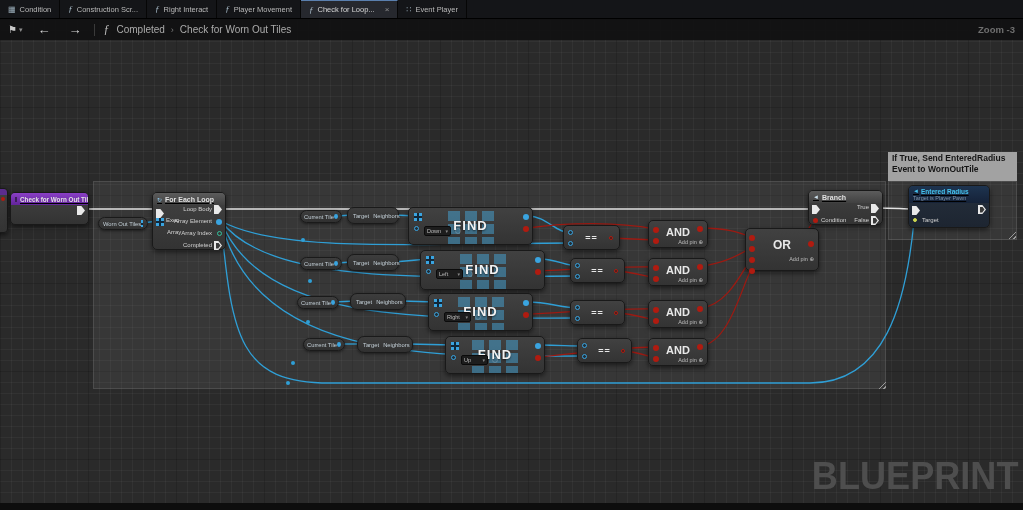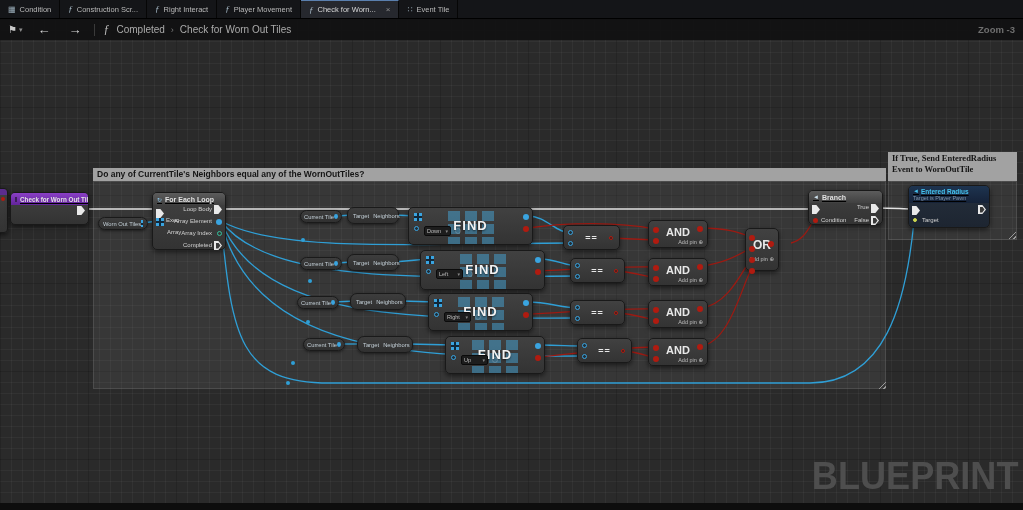--- a/index.html
+++ b/index.html
@@ -113,26 +113,26 @@
     <div class="tab">
       <span class="ticon">ƒ</span>
       <span>Right Interact</span>
     </div>
     <div class="tab">
       <span class="ticon">ƒ</span>
       <span>Player Movement</span>
     </div>
     <div class="tab active">
       <span class="ticon">ƒ</span>
-      <span>Check for Worn...</span>
+      <span>Check for Loop...</span>
       <span class="close">×</span>
     </div>
     <div class="tab">
       <span class="gicon">∷</span>
-      <span>Event Tile</span>
+      <span>Event Player</span>
     </div>
   </div>
 
   <div class="canvas">
 
     <div class="watermark">BLUEPRINT</div>
 
     <div class="gtoolbar">
       <span class="bookmark">
         <span class="flag">⚑</span>
@@ -141,25 +141,24 @@
       <span class="navarrow">←</span>
       <span class="navarrow">→</span>
       <span class="vdiv"></span>
       <span class="fn">ƒ</span>
       <span class="crumb">Completed</span>
       <span class="sep">›</span>
       <span class="crumb">Check for Worn Out Tiles</span>
     </div>
     <div class="zoomlabel">Zoom -3</div>
 
-    <div class="comment-head" style="left:93px;top:149px;width:793px;height:13px;">Do any of CurrentTile's  Neighbors equal any of the WornOutTiles?</div>
     <div class="comment-body" style="left:93px;top:162px;width:793px;height:208px;"></div>
     <div class="resize" style="left:878px;top:362px;"></div>
 
-    <div class="comment-head" style="left:888px;top:133px;width:129px;height:29px;font-family:Liberation Serif, serif;">If True, Send EnteredRadius Event to WornOutTile</div>
+    <div class="comment-head" style="left:888px;top:133px;width:129px;height:29px;">If True, Send EnteredRadius Event to WornOutTile</div>
     <div class="comment-body" style="left:888px;top:162px;width:129px;height:59px;"></div>
     <div class="resize" style="left:1008px;top:212px;"></div>
 
     <svg class="wires" width="1023" height="484">
       <g fill="none" stroke="#e3e3e3" stroke-width="1.6">
         <path d="M83,190 L157,190"></path>
         <path d="M221,190 L814,190"></path>
         <path d="M877,189 C895,189 902,190 914,190"></path>
       </g>
       <g fill="none" stroke="#2f9fd6" stroke-width="1.3">
@@ -388,21 +387,21 @@
       <span class="pin ring redr" style="right:6px;top:10px;width:4px;height:4px;"></span>
     </div>
     <div class="node opnode" style="left:648px;top:319px;width:60px;height:28px;">
       <span class="oplbl andlbl">AND</span>
       <span class="addpin" style="right:4px;bottom:2px;"><span>Add pin</span> <span>⊕</span></span>
       <span class="pin dot red" style="left:4px;top:6px;"></span>
       <span class="pin dot red" style="left:4px;top:17px;"></span>
       <span class="pin dot red" style="right:4px;top:5px;"></span>
     </div>
 
-    <div class="node opnode" style="left:745px;top:209px;width:34px;height:43px;">
+    <div class="node opnode" style="left:745px;top:209px;width:74px;height:43px;">
       <span class="oplbl orlbl">OR</span>
       <span class="addpin" style="right:4px;bottom:8px;"><span>Add pin</span> <span>⊕</span></span>
       <span class="pin dot red" style="left:3px;top:6px;"></span>
       <span class="pin dot red" style="left:3px;top:17px;"></span>
       <span class="pin dot red" style="left:3px;top:28px;"></span>
       <span class="pin dot red" style="left:3px;top:39px;"></span>
       <span class="pin dot red" style="right:4px;top:12px;"></span>
     </div>
 
     <div class="node" style="left:808px;top:171px;width:75px;height:35px;">

